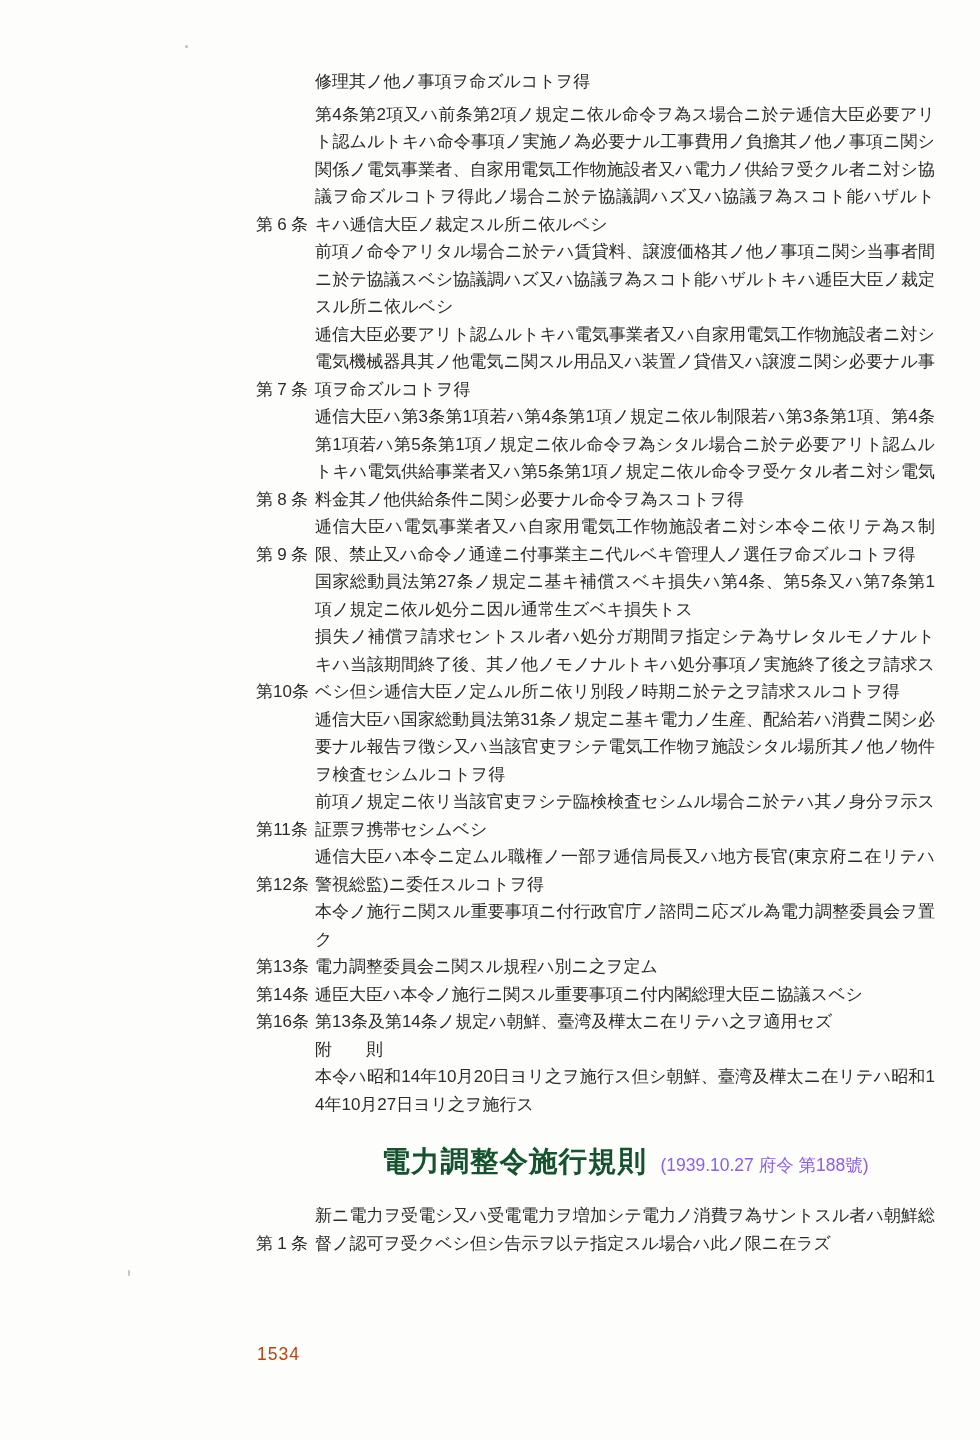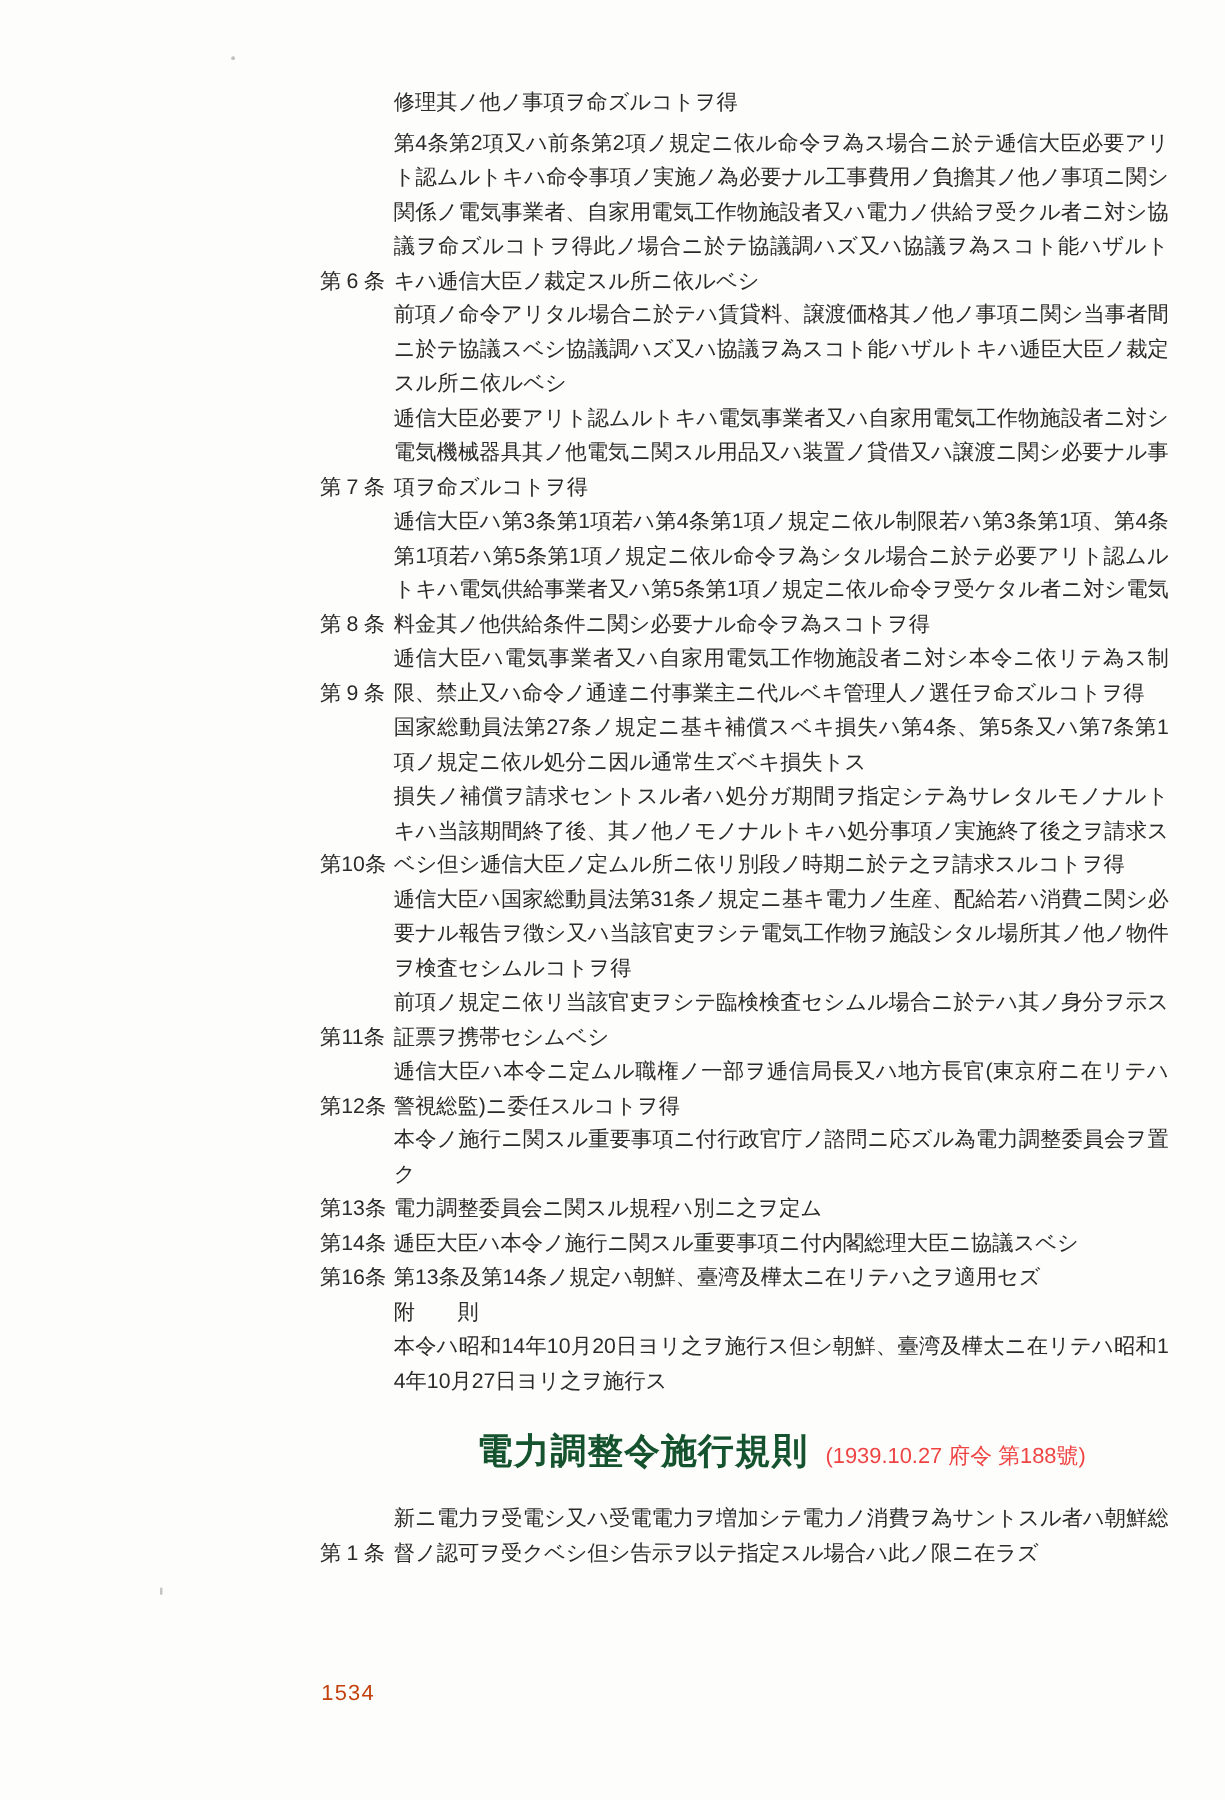--- a/index.html
+++ b/index.html
@@ -69,21 +69,21 @@
     white-space: nowrap;
   }
   .title-main {
     font-weight: bold;
     font-size: 28.5px;
     color: #14532d;
     letter-spacing: 1px;
   }
   .title-sub {
     font-size: 17.5px;
-    color: #ef4444;
+    color: #8b5cf6;
     margin-left: 4px;
   }
   .page-number {
     position: absolute;
     left: 257px;
     top: 1344px;
     font-size: 17.5px;
     letter-spacing: 1px;
     color: #c2410c;
   }

